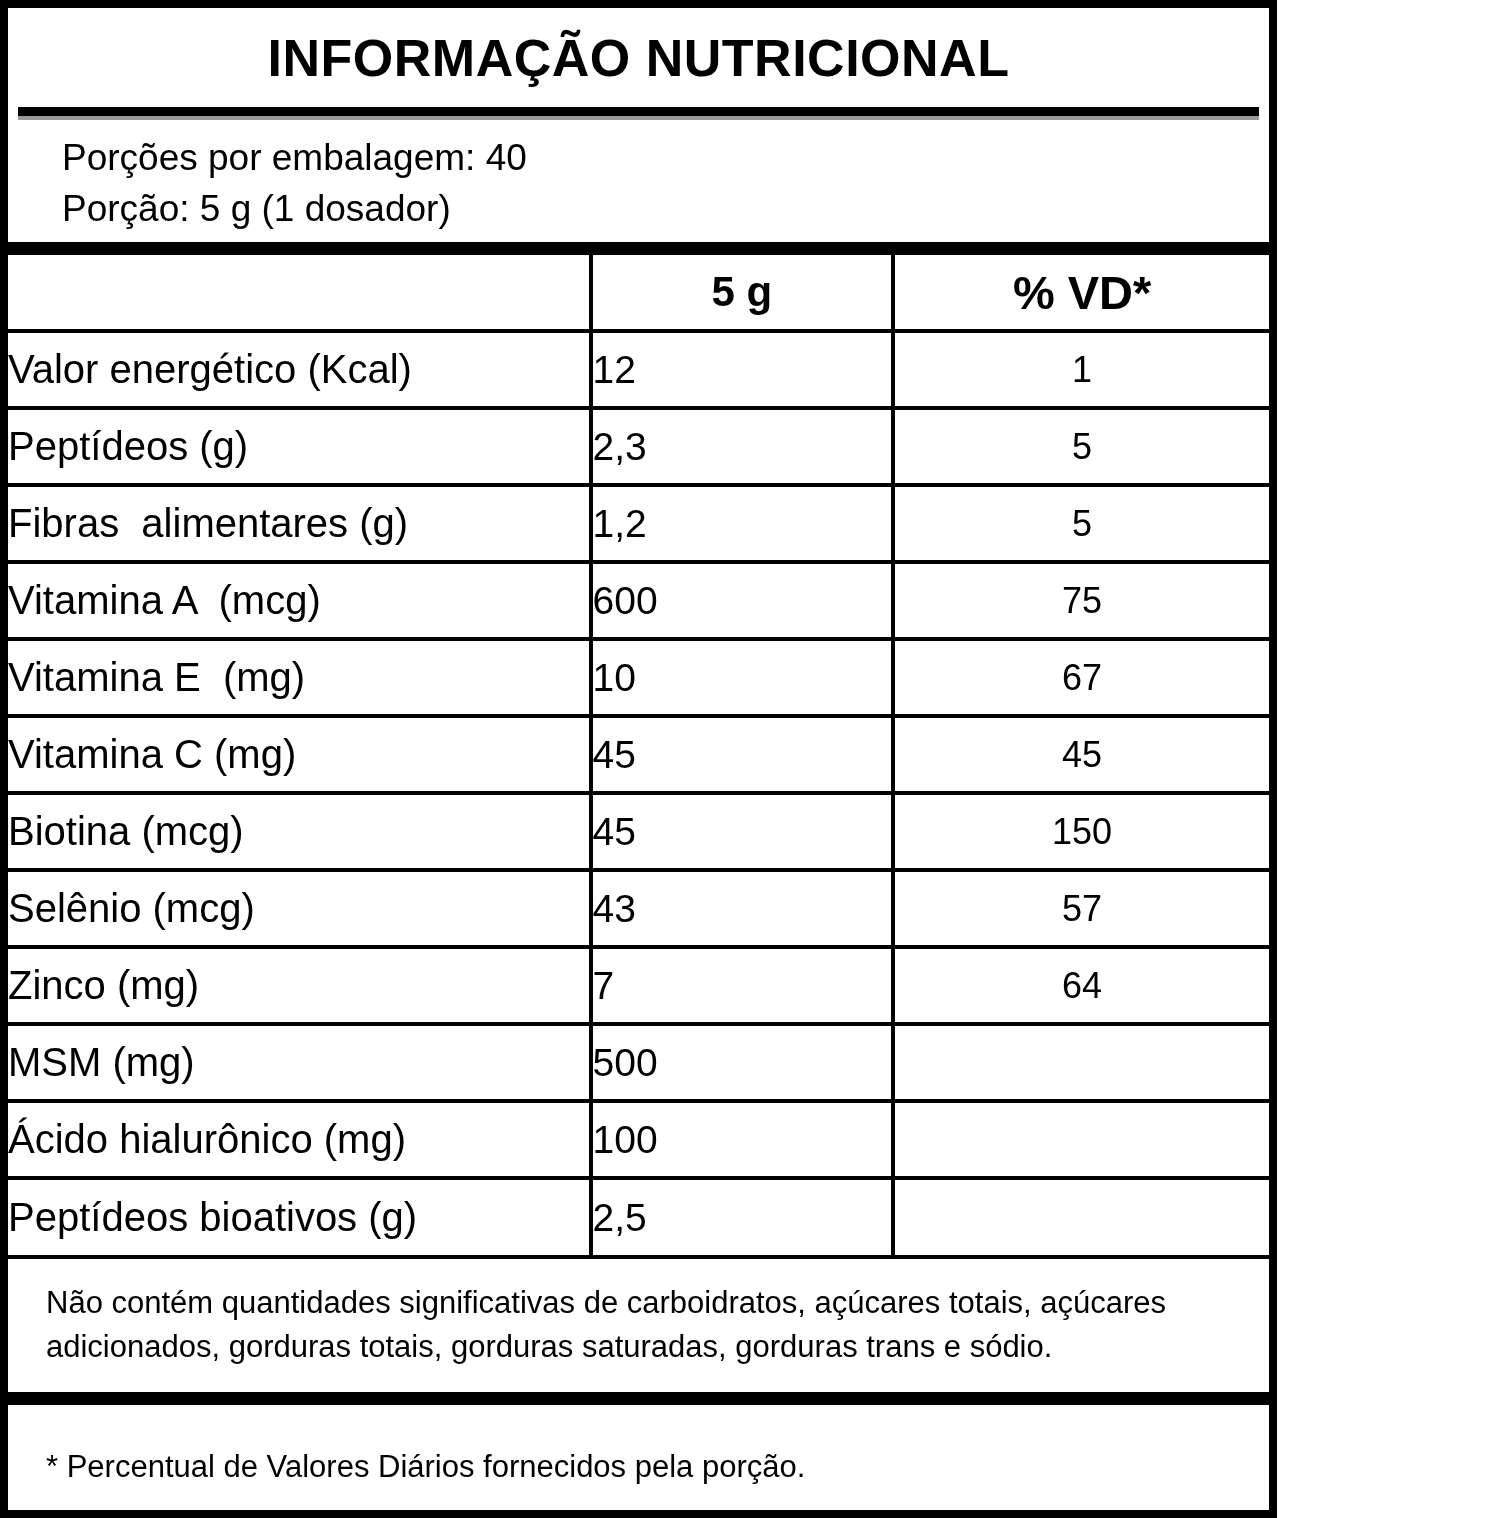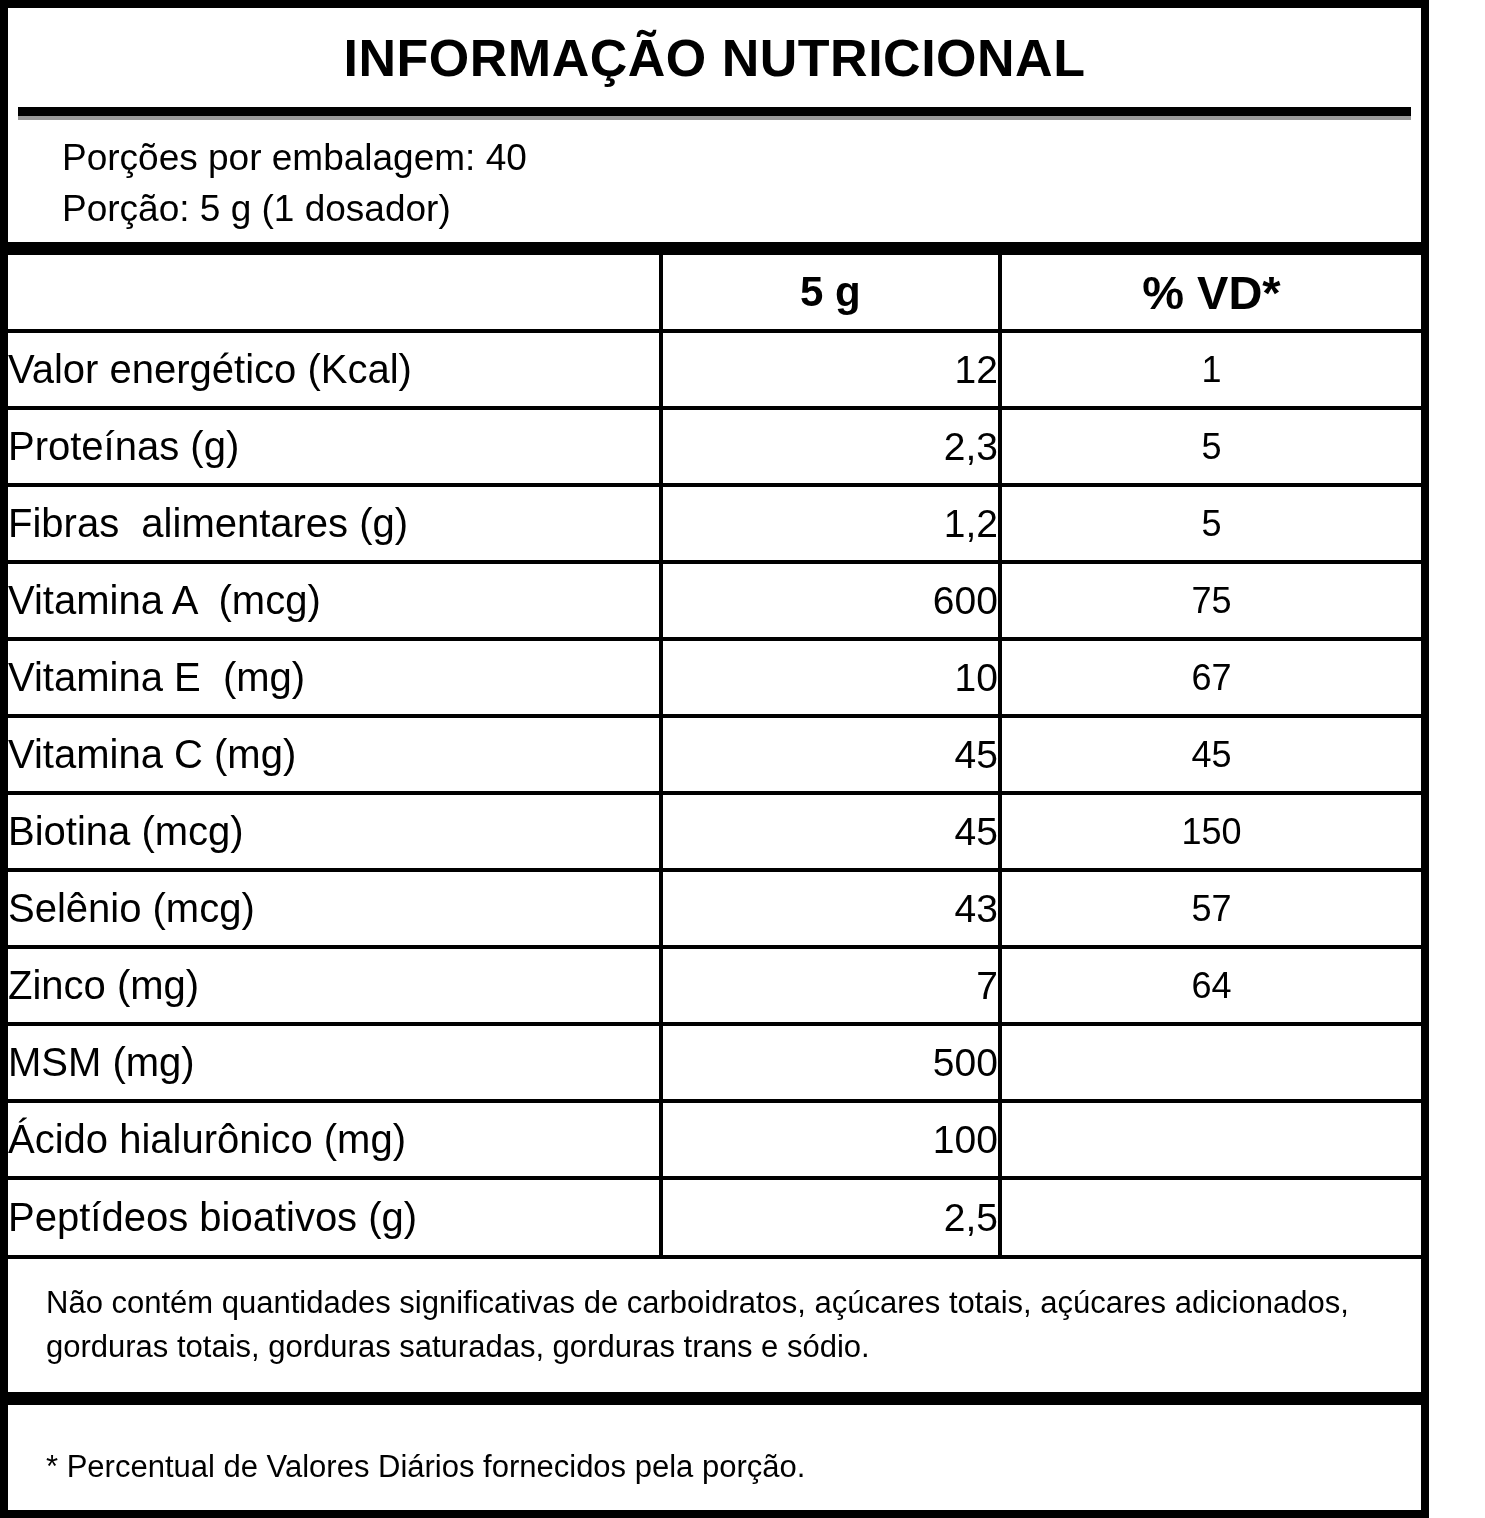--- a/index.html
+++ b/index.html
@@ -4,21 +4,21 @@
 <style>
   html, body {
     margin: 0;
     padding: 0;
     background: #ffffff;
   }
   * { box-sizing: border-box; }
 
   .nutri-panel {
     position: relative;
-    width: 1429px;
+    width: 1277px;
     height: 1518px;
     background: #ffffff;
     border: 8px solid #000000;
     font-family: "Liberation Sans", "DejaVu Sans", sans-serif;
     color: #000000;
     overflow: hidden;
   }
 
   
   .title-section {
@@ -84,21 +84,21 @@
     font-weight: bold;
     font-size: 47px;
     vertical-align: middle;
   }
   .nutrient-label {
     font-size: 40px;
     padding-left: 62px;
     white-space: pre;
   }
   .amount-value {
-    text-align: right;
+    text-align: left;
     font-size: 39px;
   }
   .dv-value {
     text-align: center;
     font-size: 36px;
     vertical-align: middle;
   }
 
   
   .footnote-section {
@@ -144,21 +144,21 @@
       <td class="amount-head">5 g</td>
       <td class="dv-head">% VD*</td>
     </tr>
 
     <tr class="data-row">
       <td class="nutrient-label">Valor energético (Kcal)</td>
       <td class="amount-value">12</td>
       <td class="dv-value">1</td>
     </tr>
     <tr class="data-row">
-      <td class="nutrient-label">Proteínas (g)</td>
+      <td class="nutrient-label">Peptídeos (g)</td>
       <td class="amount-value">2,3</td>
       <td class="dv-value">5</td>
     </tr>
     <tr class="data-row">
       <td class="nutrient-label">Fibras  alimentares (g)</td>
       <td class="amount-value">1,2</td>
       <td class="dv-value">5</td>
     </tr>
     <tr class="data-row">
       <td class="nutrient-label">Vitamina A  (mcg)</td>

